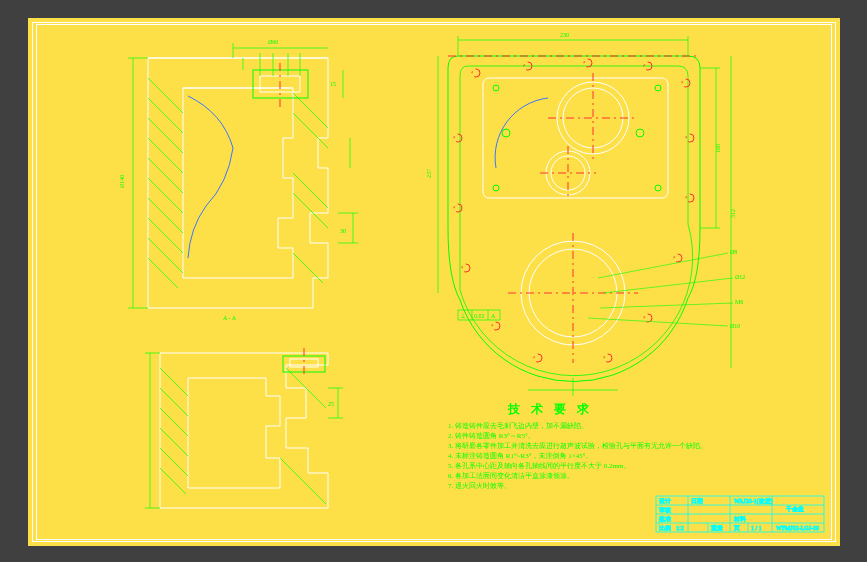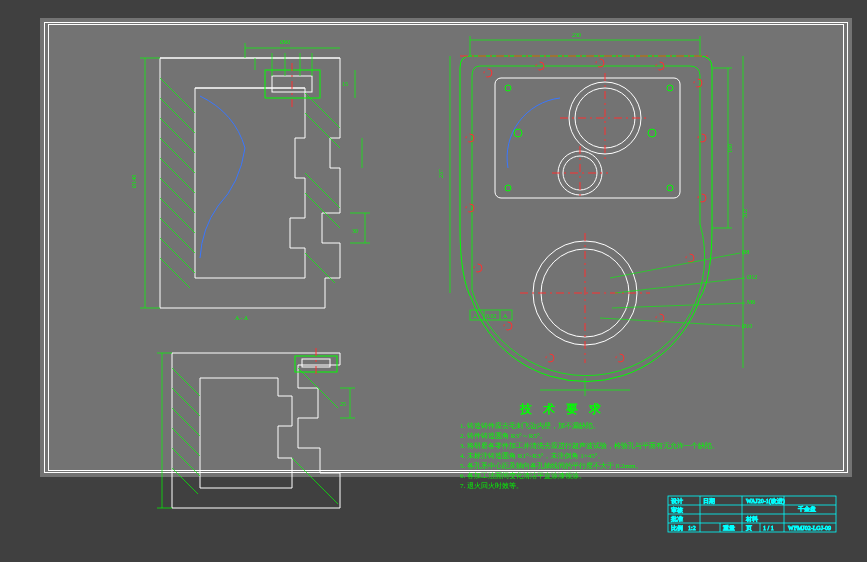--- a/index.html
+++ b/index.html
@@ -10,25 +10,25 @@
     overflow: hidden;
   }
   .viewport {
     width: 867px;
     height: 562px;
     position: relative;
     background: #404040;
   }
   .sheet {
     position: absolute;
-    left: 40px;
+    left: 28px;
     top: 18px;
     width: 812px;
-    height: 459px;
-    background: #737373;
+    height: 528px;
+    background: #fde047;
   }
   .frame-outer {
     position: absolute;
     left: 8px;
     top: 6px;
     right: 8px;
     bottom: 6px;
     border: 1px solid #ffffff;
   }
   .frame-inner {

